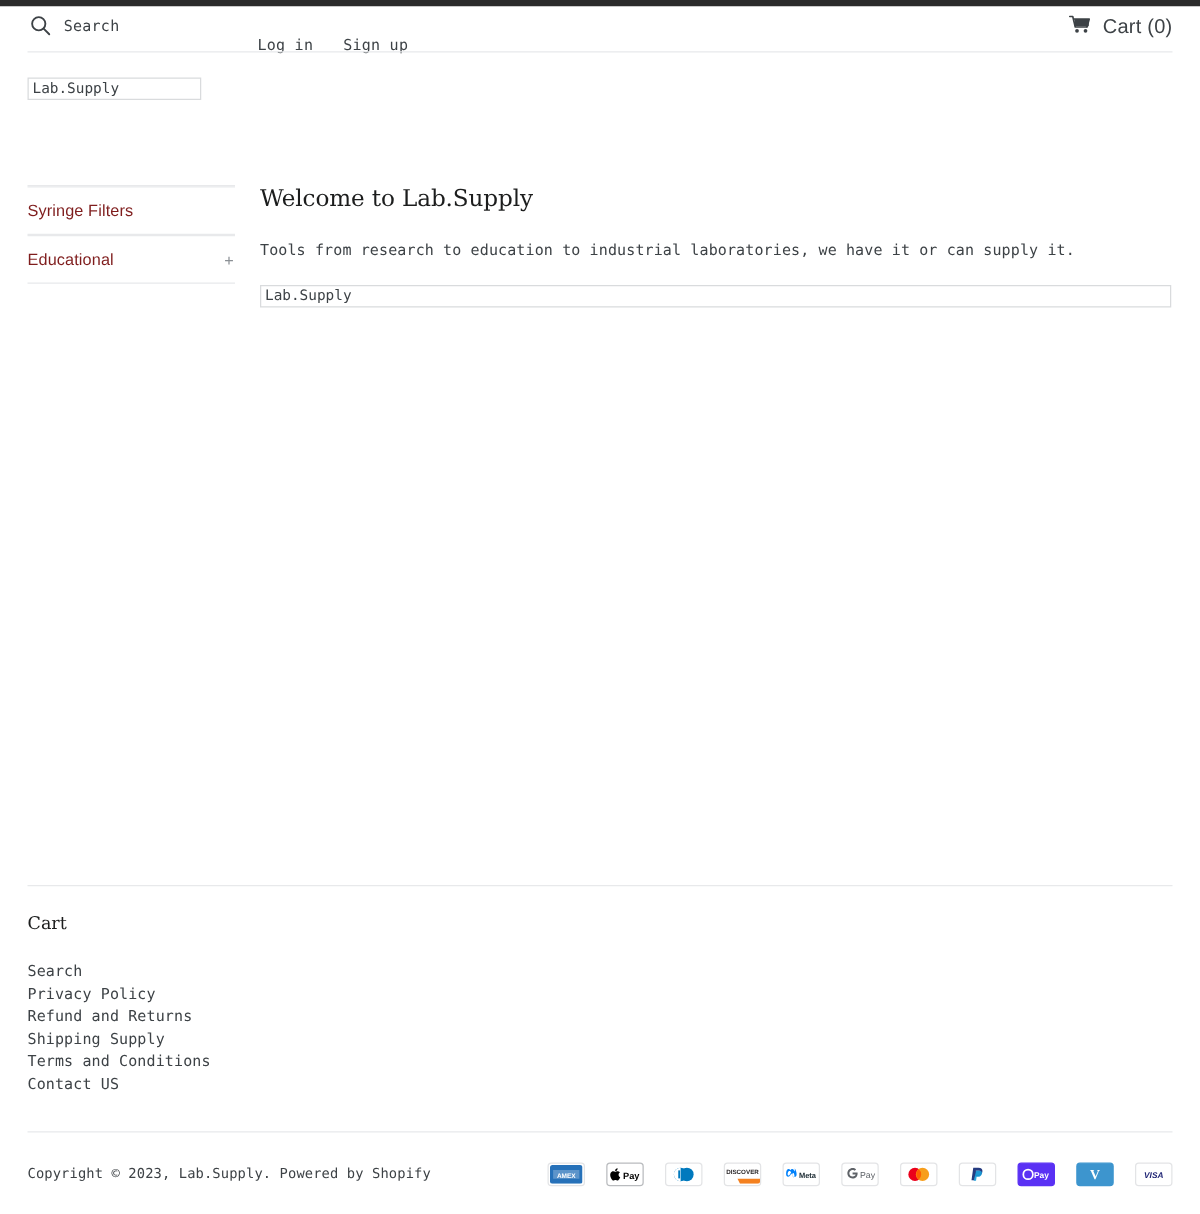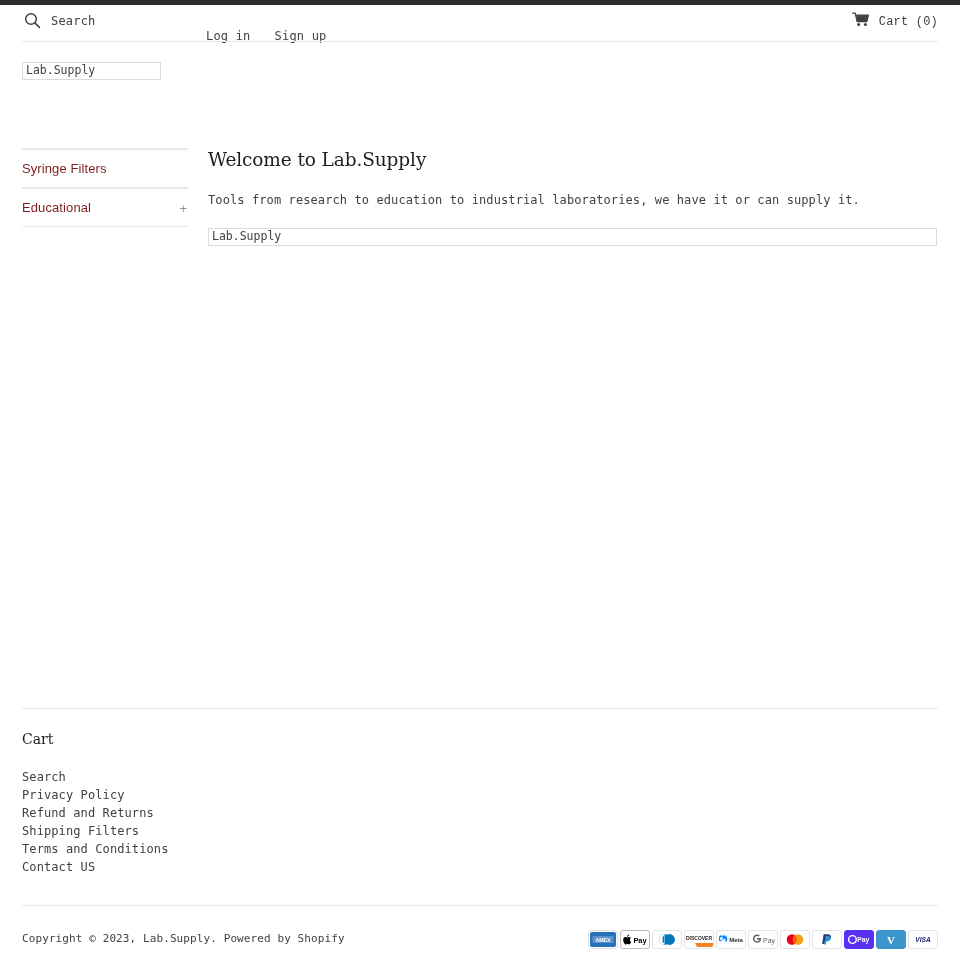--- a/index.html
+++ b/index.html
@@ -69,22 +69,22 @@
   .cart-link {
     position: absolute;
     right: 22px; top: 7px;
     display: flex;
     align-items: center;
     gap: 9px;
     text-decoration: none;
     color: #3d4246;
   }
   .cart-label {
-    font-family: Liberation Mono, monospace;
-    font-size: 12px;
+    font-family: Liberation Sans, sans-serif;
+    font-size: 16px;
     color: #3d4246;
     letter-spacing: 0.2px;
   }
   .header-rule {
     position: absolute;
     top: 41px; left: 22px;
     width: 916px;
     height: 1px;
     background: #e8e9eb;
   }
@@ -245,21 +245,21 @@
     white-space: nowrap;
   }
 
   
   .payments {
     position: absolute;
     top: 930px;
     right: 22px;
     display: flex;
     align-items: center;
-    gap: 2px;
+    gap: 17px;
   }
   .pay {
     width: 30px;
     height: 19px;
     border-radius: 3px;
     background: #ffffff;
     border: 1px solid #e3e4e6;
     display: flex;
     align-items: center;
     justify-content: center;
@@ -344,21 +344,21 @@
 </main>
 
 <div class="footer-rule-top"></div>
 
 <h2 class="footer-head">Cart</h2>
 
 <ul class="footer-links">
   <li><a href="#">Search</a></li>
   <li><a href="#">Privacy Policy</a></li>
   <li><a href="#">Refund and Returns</a></li>
-  <li><a href="#">Shipping Filters</a></li>
+  <li><a href="#">Shipping Supply</a></li>
   <li><a href="#">Terms and Conditions</a></li>
   <li><a href="#">Contact US</a></li>
 </ul>
 
 <div class="footer-rule-bottom"></div>
 
 <div class="copyright">Copyright © 2023, Lab.Supply. Powered by Shopify</div>
 
 <div class="payments">
 

